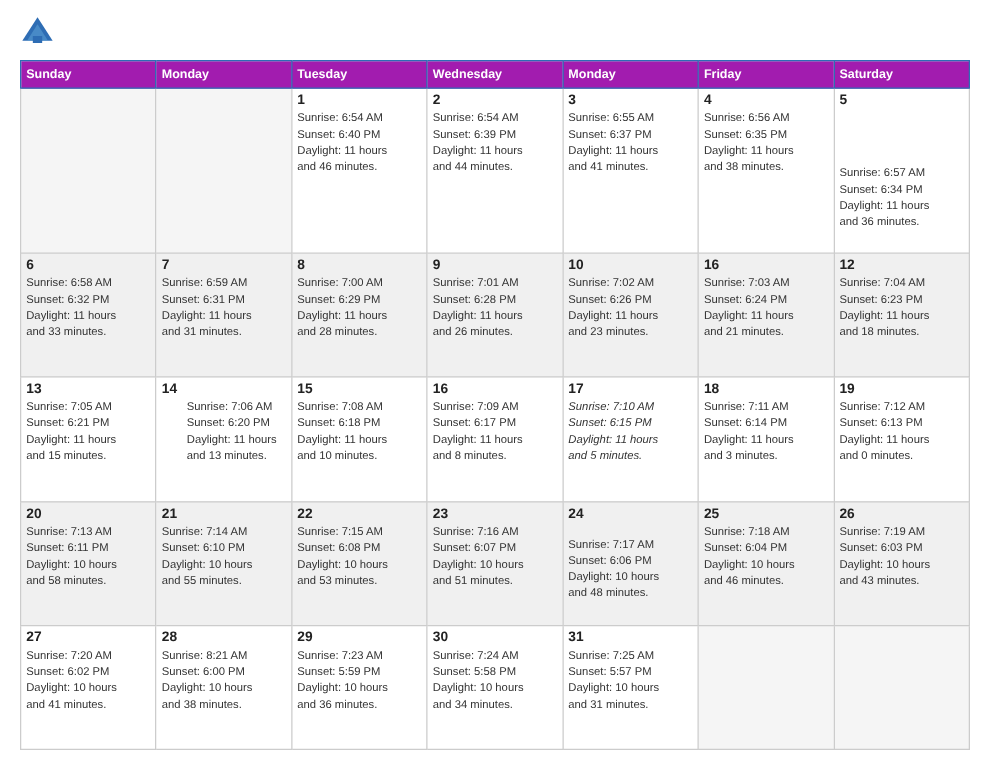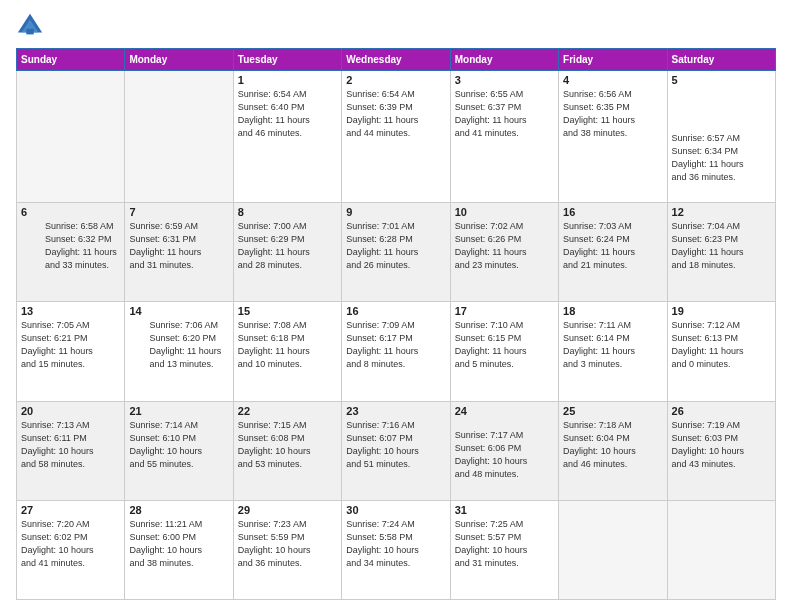--- a/index.html
+++ b/index.html
@@ -166,21 +166,21 @@
             <span class="day-num">5</span>
             <div class="day-info" style="white-space: pre-line; margin-top: 46px;">Sunrise: 6:57 AM
 Sunset: 6:34 PM
 Daylight: 11 hours
 and 36 minutes.</div>
           </td>
         </tr>
         <tr>
           <td class="shaded">
             <span class="day-num">6</span>
-            <div class="day-info" style="white-space: pre-line; margin-left: 24px;">Sunrise: 6:58 AM
+            <div class="day-info" style="white-space: pre-line;">Sunrise: 6:58 AM
 Sunset: 6:32 PM
 Daylight: 11 hours
 and 33 minutes.</div>
           </td>
           <td class="shaded">
             <span class="day-num">7</span>
             <div class="day-info" style="white-space: pre-line;">Sunrise: 6:59 AM
 Sunset: 6:31 PM
 Daylight: 11 hours
 and 31 minutes.</div>
@@ -245,21 +245,21 @@
           </td>
           <td>
             <span class="day-num">16</span>
             <div class="day-info" style="white-space: pre-line;">Sunrise: 7:09 AM
 Sunset: 6:17 PM
 Daylight: 11 hours
 and 8 minutes.</div>
           </td>
           <td>
             <span class="day-num">17</span>
-            <div class="day-info" style="white-space: pre-line;">Sunrise: 7:10 AM
+            <div class="day-info" style="white-space: pre-line; font-style: italic;">Sunrise: 7:10 AM
 Sunset: 6:15 PM
 Daylight: 11 hours
 and 5 minutes.</div>
           </td>
           <td>
             <span class="day-num">18</span>
             <div class="day-info" style="white-space: pre-line;">Sunrise: 7:11 AM
 Sunset: 6:14 PM
 Daylight: 11 hours
 and 3 minutes.</div>
@@ -326,21 +326,21 @@
         <tr>
           <td>
             <span class="day-num">27</span>
             <div class="day-info" style="white-space: pre-line;">Sunrise: 7:20 AM
 Sunset: 6:02 PM
 Daylight: 10 hours
 and 41 minutes.</div>
           </td>
           <td>
             <span class="day-num">28</span>
-            <div class="day-info" style="white-space: pre-line;">Sunrise: 11:21 AM
+            <div class="day-info" style="white-space: pre-line;">Sunrise: 8:21 AM
 Sunset: 6:00 PM
 Daylight: 10 hours
 and 38 minutes.</div>
           </td>
           <td>
             <span class="day-num">29</span>
             <div class="day-info" style="white-space: pre-line;">Sunrise: 7:23 AM
 Sunset: 5:59 PM
 Daylight: 10 hours
 and 36 minutes.</div>

